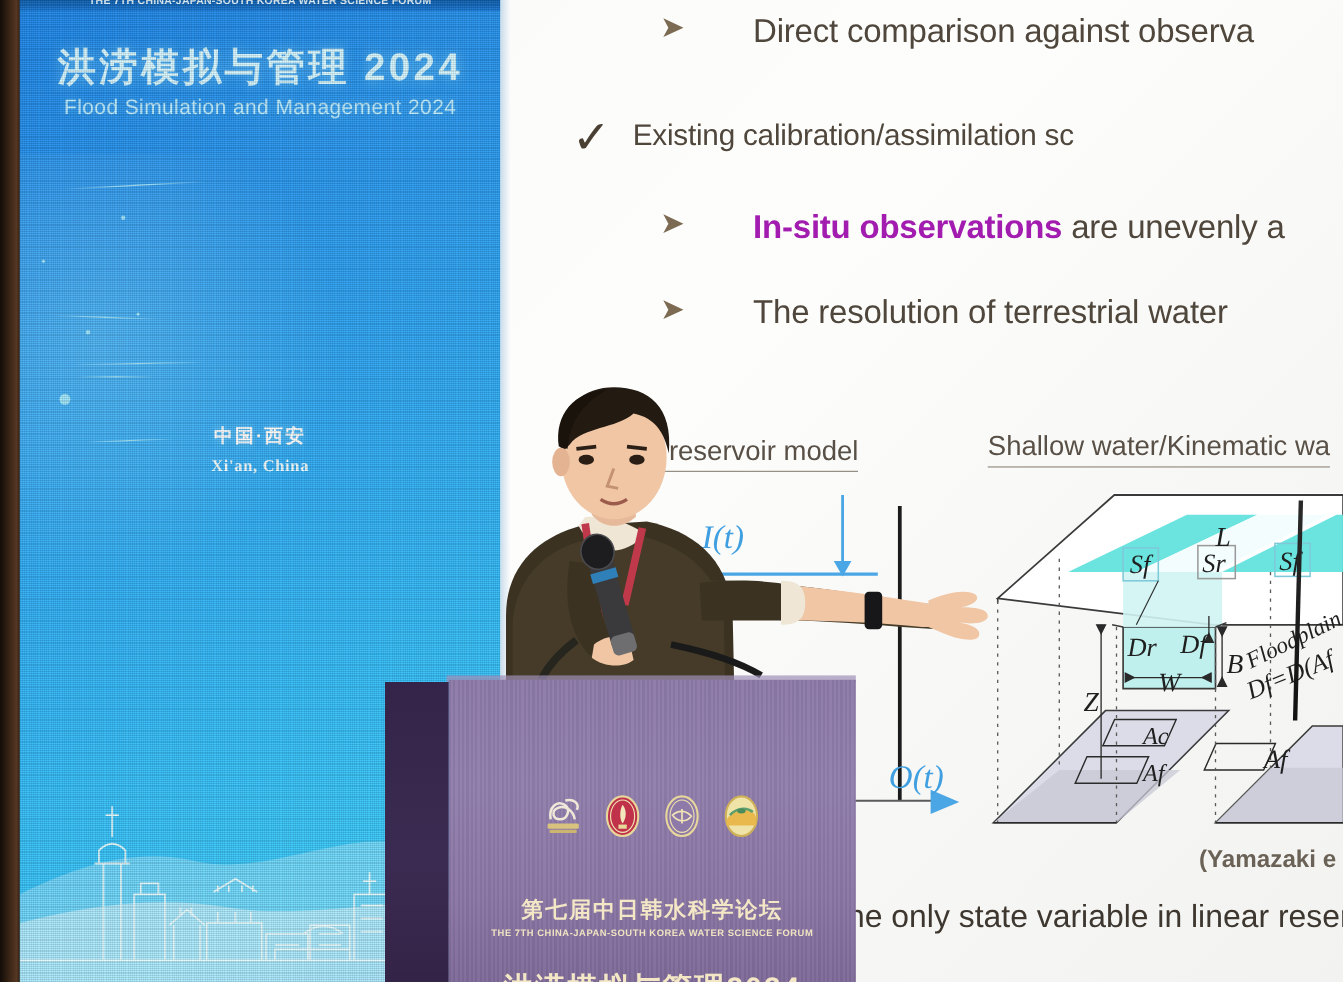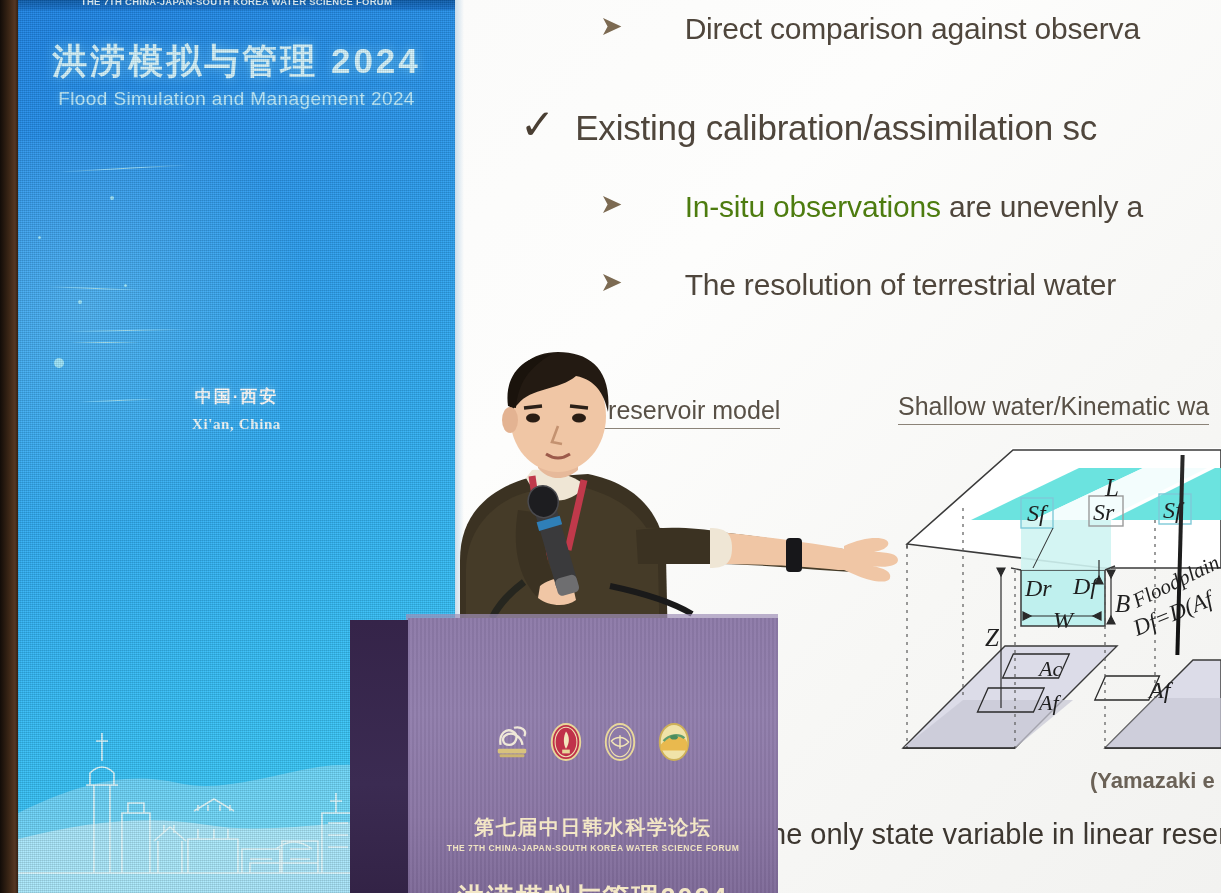--- a/index.html
+++ b/index.html
@@ -44,23 +44,23 @@
 
   
   .screen{position:absolute;left:455px;top:0;width:766px;height:893px;
           background:linear-gradient(135deg,#fbfbfa 0%,#fdfdfc 30%,#f7f7f5 65%,#f2f2f0 100%);}
   .screen-edge{position:absolute;left:455px;top:0;width:9px;height:893px;
           background:linear-gradient(90deg,rgba(120,170,210,.38),rgba(255,255,255,0));}
 
   .bullet-row{position:absolute;display:flex;align-items:flex-start;white-space:nowrap;}
   .arrow-g{color:#7c6a52;font-size:27px;line-height:1;margin-right:22px;font-family:"DejaVu Sans",sans-serif;}
   .check-g{color:#4a3f33;font-size:42px;line-height:.8;margin-right:20px;font-family:"DejaVu Sans",sans-serif;}
-  .btxt{color:#4f463c;font-size:35px;letter-spacing:-.2px;font-weight:400;}
+  .btxt{color:#4f463c;font-size:27px;letter-spacing:-.2px;font-weight:400;}
   .btxt.sub{font-size:30px;margin-left:40px;}
-  .hl{color:#4d7c0f;}
+  .hl{color:#a21caf;font-weight:bold;}
 
   
   .sect{position:absolute;white-space:nowrap;color:#585046;font-size:25px;
         border-bottom:1.6px solid #8b8378;padding-bottom:3px;}
 
   
   .resv{position:absolute;left:560px;top:440px;width:330px;height:330px;}
   .lbl-it{position:absolute;color:#3f9fe0;font-family:"Liberation Serif",serif;
           font-style:italic;font-size:30px;}
 
@@ -166,20 +166,33 @@
   </div>
 
   <div class="bullet-row" style="left:600px;top:268px;">
     <span class="arrow-g">➤</span>
     <span class="btxt sub">The resolution of terrestrial water</span>
   </div>
 
   <div class="sect" style="left:565px;top:396px;">ear reservoir model</div>
   <div class="sect" style="left:898px;top:392px;">Shallow water/Kinematic wa</div>
 
+  <div class="resv">
+    <svg width="330" height="330" viewBox="0 0 330 330">
+      <line x1="38" y1="82" x2="238" y2="82" stroke="#4aa6e4" stroke-width="3"></line>
+      <line x1="206" y1="10" x2="206" y2="82" stroke="#4aa6e4" stroke-width="2.6"></line>
+      <polygon points="198,70 214,70 206,84" fill="#4aa6e4"></polygon>
+      <polygon points="10,58 48,58 29,78" fill="none" stroke="#4aa6e4" stroke-width="2.4"></polygon>
+      <line x1="258" y1="20" x2="258" y2="288" stroke="#1b1b1b" stroke-width="3.4"></line>
+      <line x1="178" y1="288" x2="296" y2="288" stroke="#5b5b5b" stroke-width="1.8"></line>
+      <polygon points="286,278 312,289 286,300" fill="#4aa6e4"></polygon>
+    </svg>
+    <div class="lbl-it" style="left:78px;top:32px;">I(t)</div>
+    <div class="lbl-it" style="left:248px;top:250px;">O(t)</div>
+  </div>
 
   <div class="yam">
     <svg width="328" height="330" viewBox="0 0 328 330">
 
       <polygon points="118,0 328,0 328,18 112,22" fill="#ffffff" stroke="none"></polygon>
       <polygon points="14,96 120,2 328,2 328,120 210,120 14,96" fill="#ffffff" stroke="#3a3a3a" stroke-width="1.6"></polygon>
 
       <polygon points="78,72 186,20 250,20 140,72" fill="#63e2dd" opacity=".95"></polygon>
       <polygon points="218,72 322,20 328,20 328,72" fill="#63e2dd" opacity=".95"></polygon>
       <polygon points="140,72 250,20 314,20 210,72" fill="#f3fdfd"></polygon>

